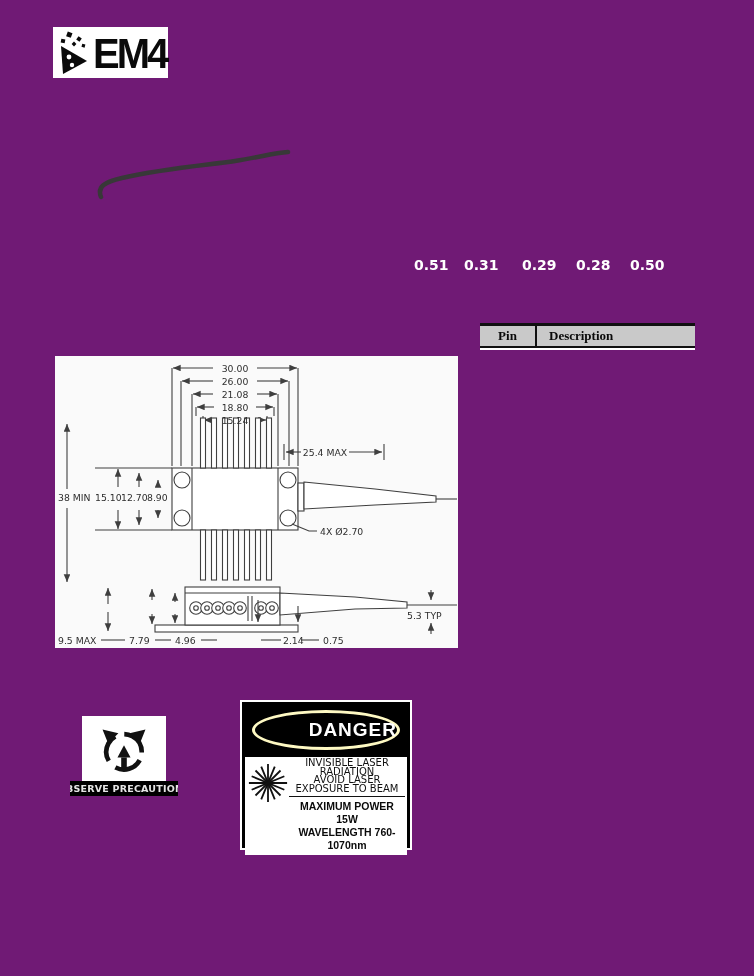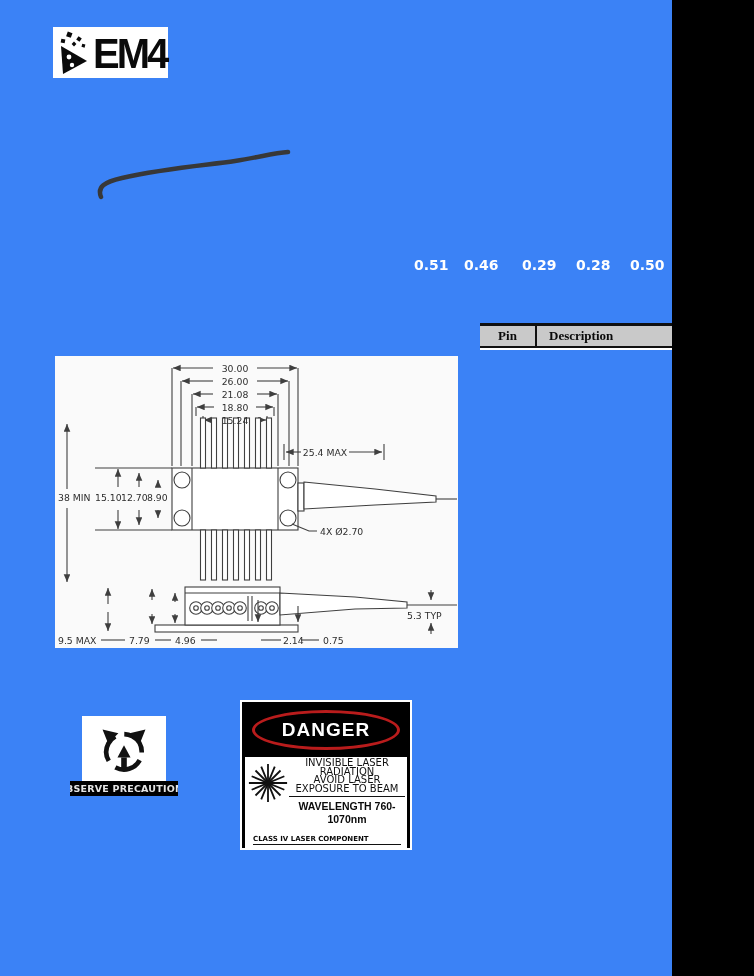--- a/index.html
+++ b/index.html
@@ -1,16 +1,16 @@
 <!DOCTYPE html>
 <html><head>
 <meta charset="utf-8">
 <style>
   html,body{margin:0;padding:0;background:#000;}
-  .page{position:relative;width:672px;height:976px;background:#3b82f6;overflow:hidden;
+  .page{position:relative;width:754px;height:976px;background:#701a75;overflow:hidden;
         font-family:"DejaVu Sans",sans-serif;}
   
   .logo-box{position:absolute;left:53px;top:27px;width:115px;height:51px;background:#fff;
             display:flex;align-items:center;gap:2px;padding-left:4px;box-sizing:border-box;}
   .logo-text{font-family:"Liberation Sans",sans-serif;font-weight:900;font-size:40px;
              color:#0a0a0a;letter-spacing:-3px;line-height:1;transform:scaleY(1.05);}
   
   .photo{position:absolute;left:60px;top:138px;width:260px;height:72px;}
   
   .spec-values{position:absolute;left:0;top:257px;width:754px;height:14px;}
@@ -37,22 +37,22 @@
   .esd-box{position:absolute;left:82px;top:716px;width:84px;height:68px;background:#fff;
            display:flex;align-items:center;justify-content:center;}
   .esd-caption{position:absolute;left:70px;top:781px;width:108px;height:15px;background:#000;
                overflow:hidden;display:flex;align-items:center;justify-content:center;}
   .esd-caption span{white-space:nowrap;color:#e6e6e6;font-size:9.5px;font-weight:bold;
                     letter-spacing:0.2px;}
   
   .danger{position:absolute;left:240px;top:700px;width:172px;height:150px;background:#000;
           border:2px solid #fff;box-sizing:border-box;padding:3px;}
   .danger-top{height:50px;display:flex;align-items:center;justify-content:center;}
-  .danger-oval{width:148px;height:40px;border:3px solid #b91c1c;border-radius:50%;
-               display:flex;align-items:center;justify-content:center;box-sizing:border-box;}
+  .danger-oval{width:148px;height:40px;border:3px solid #fef9c3;border-radius:50%;
+               display:flex;align-items:center;justify-content:flex-end;box-sizing:border-box;}
   .danger-title{font-family:"Liberation Sans",sans-serif;font-weight:900;font-size:19px;
                 color:#fff;letter-spacing:1px;}
   .danger-white{background:#fff;margin-top:2px;padding:2px 2px 0 2px;}
   .danger-mid{display:flex;}
   .burst{width:42px;flex:0 0 42px;display:flex;align-items:flex-start;justify-content:center;
          padding-top:3px;}
   .danger-texts{flex:1;}
   .warn-lines{text-align:center;font-size:10px;line-height:8.5px;color:#111;
               border-bottom:1px solid #111;padding-bottom:3px;font-weight:500;}
   .spec-lines{text-align:center;font-size:10.5px;line-height:13px;font-weight:800;color:#0a0a0a;
@@ -79,21 +79,21 @@
     </svg>
     <span class="logo-text">EM4</span>
   </div>
 
   <svg class="photo" viewBox="0 0 260 72">
     <path d="M41,59 C37,49 44,44 62,40 C105,30 148,27 175,23 C200,19 214,15 228,14" fill="none" stroke="#383838" stroke-width="4.5" stroke-linecap="round"></path>
   </svg>
 
   <div class="spec-values">
     <span>0.51</span>
-    <span>0.46</span>
+    <span>0.31</span>
     <span>0.29</span>
     <span>0.28</span>
     <span>0.50</span>
   </div>
 
   <div class="drawing">
     <svg width="403" height="292" viewBox="0 0 403 292">
       <defs>
         <marker id="ar" markerWidth="8" markerHeight="8" refX="7" refY="3" orient="auto">
           <path d="M0,0L7,3L0,6z" fill="#3f3f3f"></path>
@@ -271,24 +271,22 @@
               <line x1="39.1" y1="14.9" x2="4.9" y2="29.1"></line>
             </g>
           </svg>
         </div>
         <div class="danger-texts">
           <div class="warn-lines">
             <div>INVISIBLE LASER RADIATION</div>
             <div>AVOID LASER EXPOSURE TO BEAM</div>
           </div>
           <div class="spec-lines">
+            <div>MAXIMUM POWER 15W</div>
             <div>WAVELENGTH 760-1070nm</div>
           </div>
         </div>
       </div>
-      <div class="class-line">
-        <span>CLASS IV LASER COMPONENT</span>
-      </div>
       <div class="danger-white-pad"></div>
     </div>
   </div>
 
 </div>
 
 </body></html>

